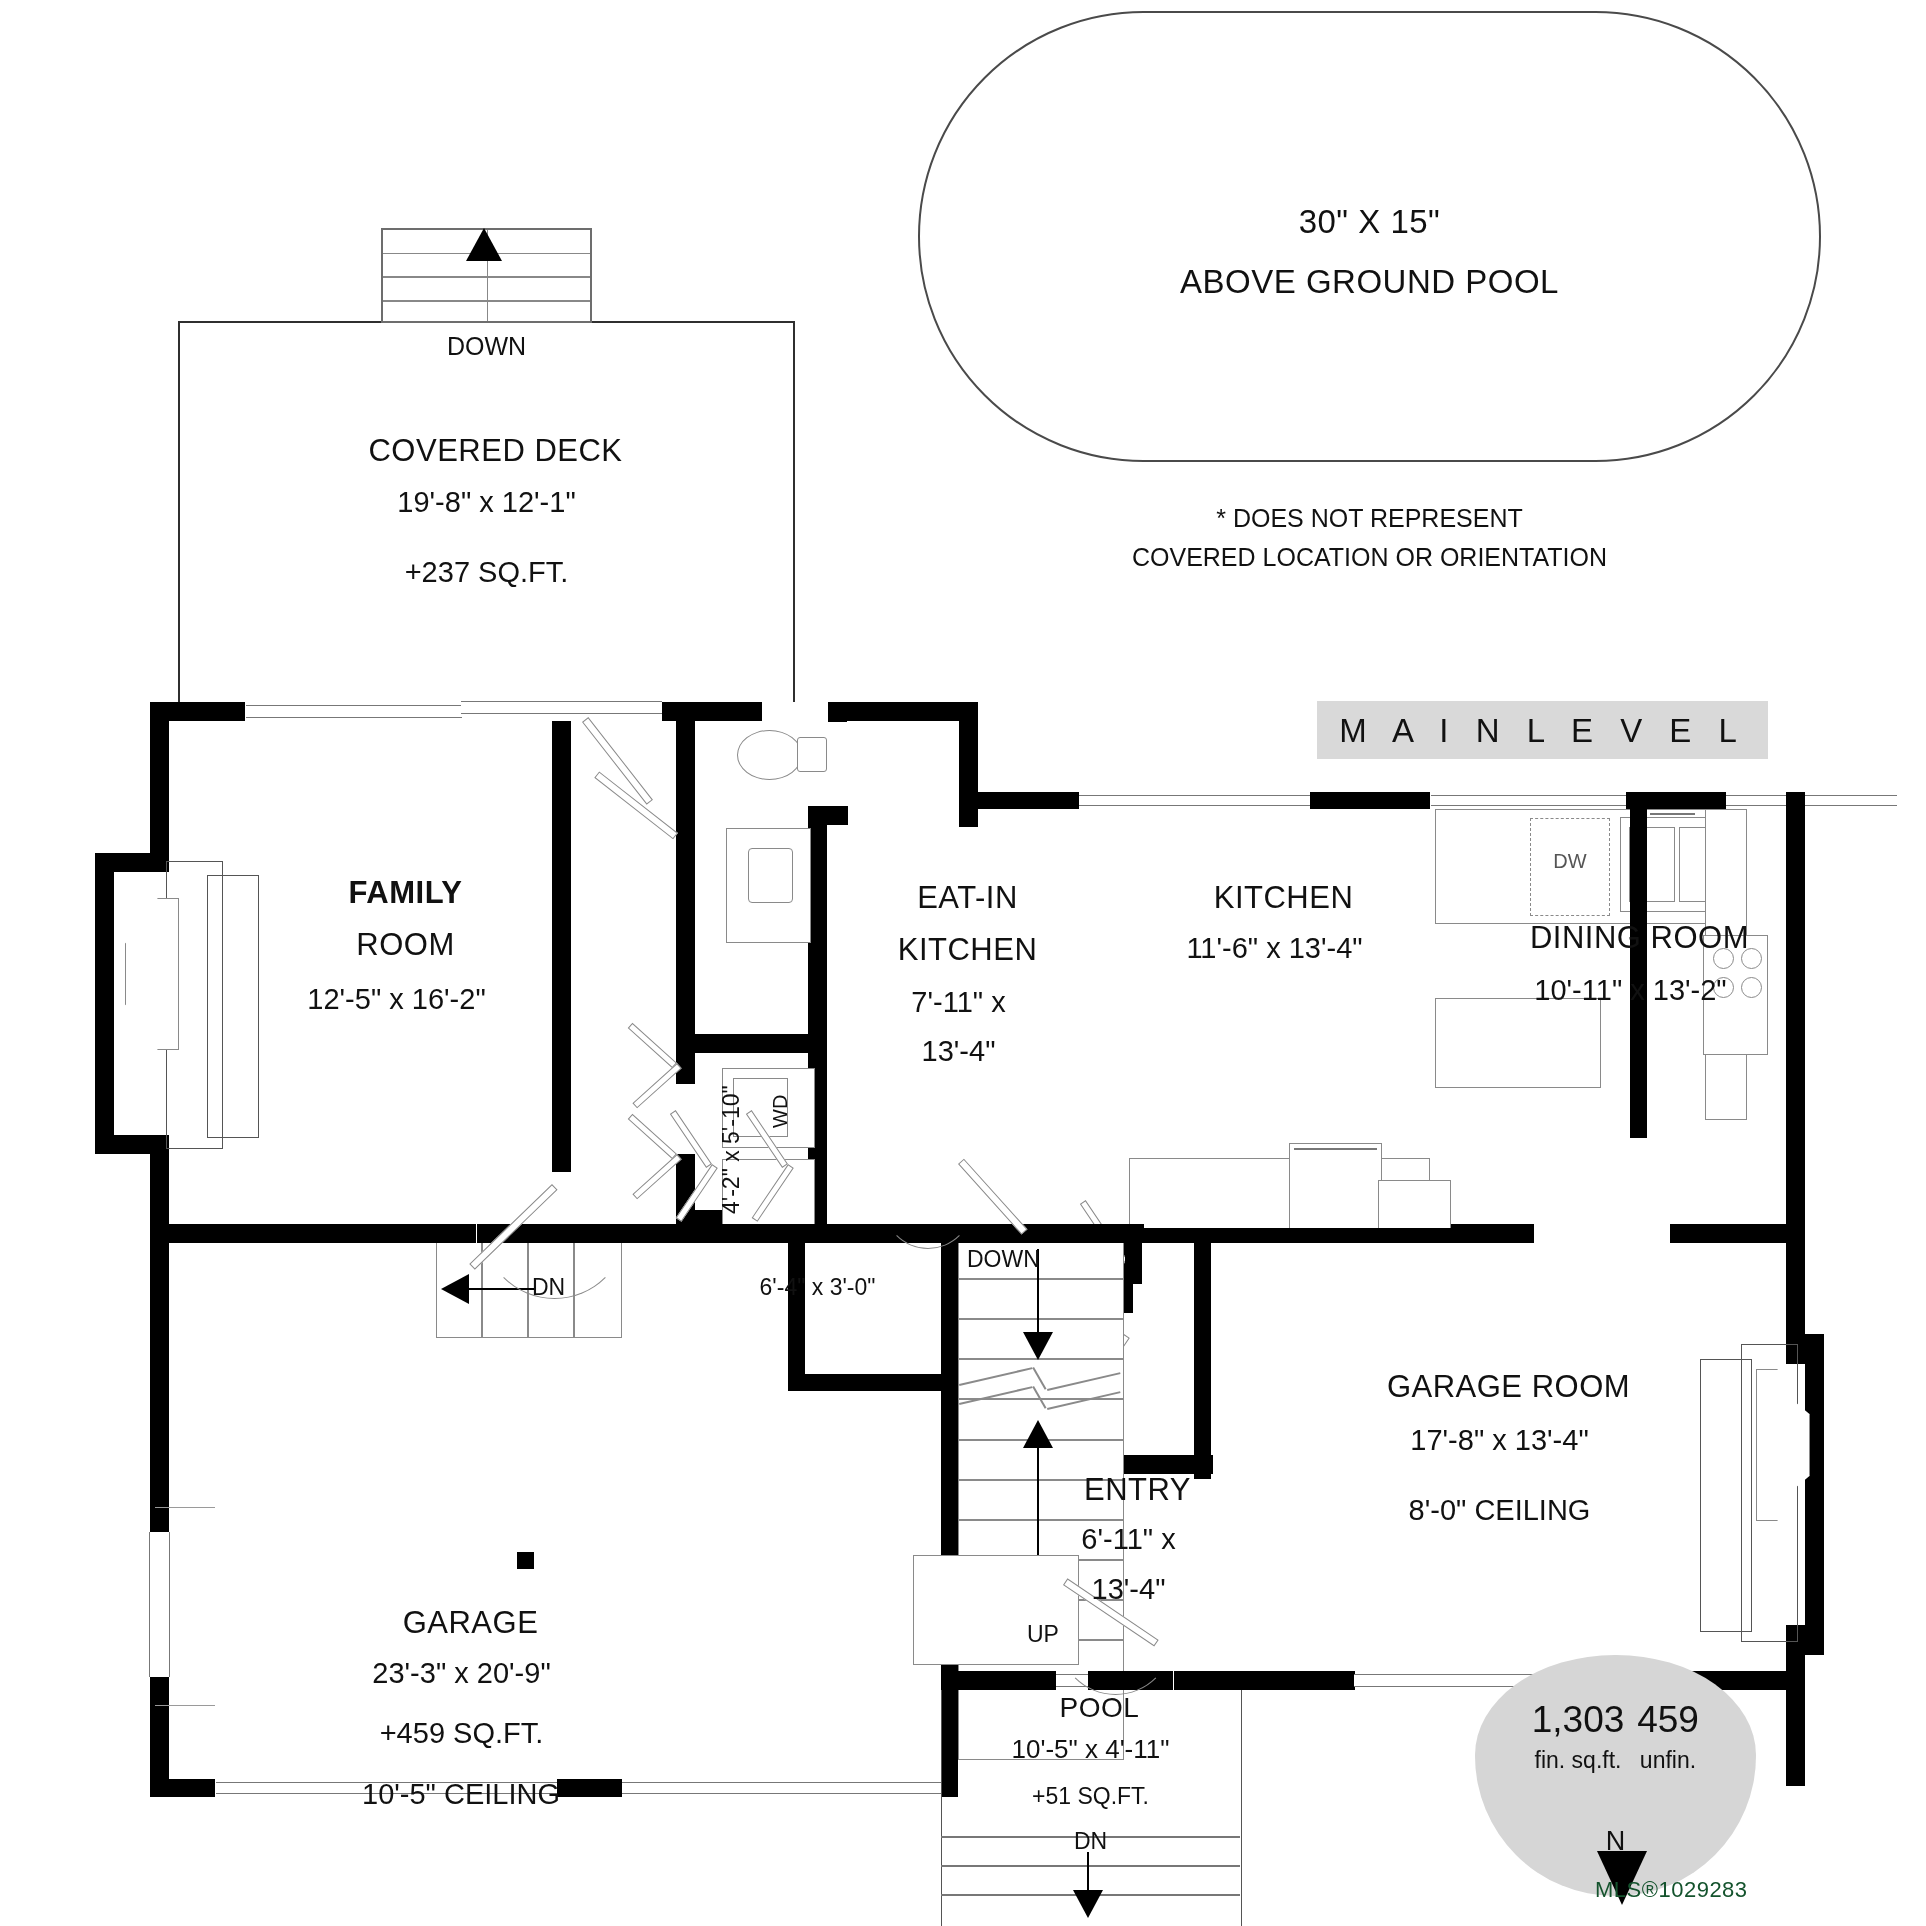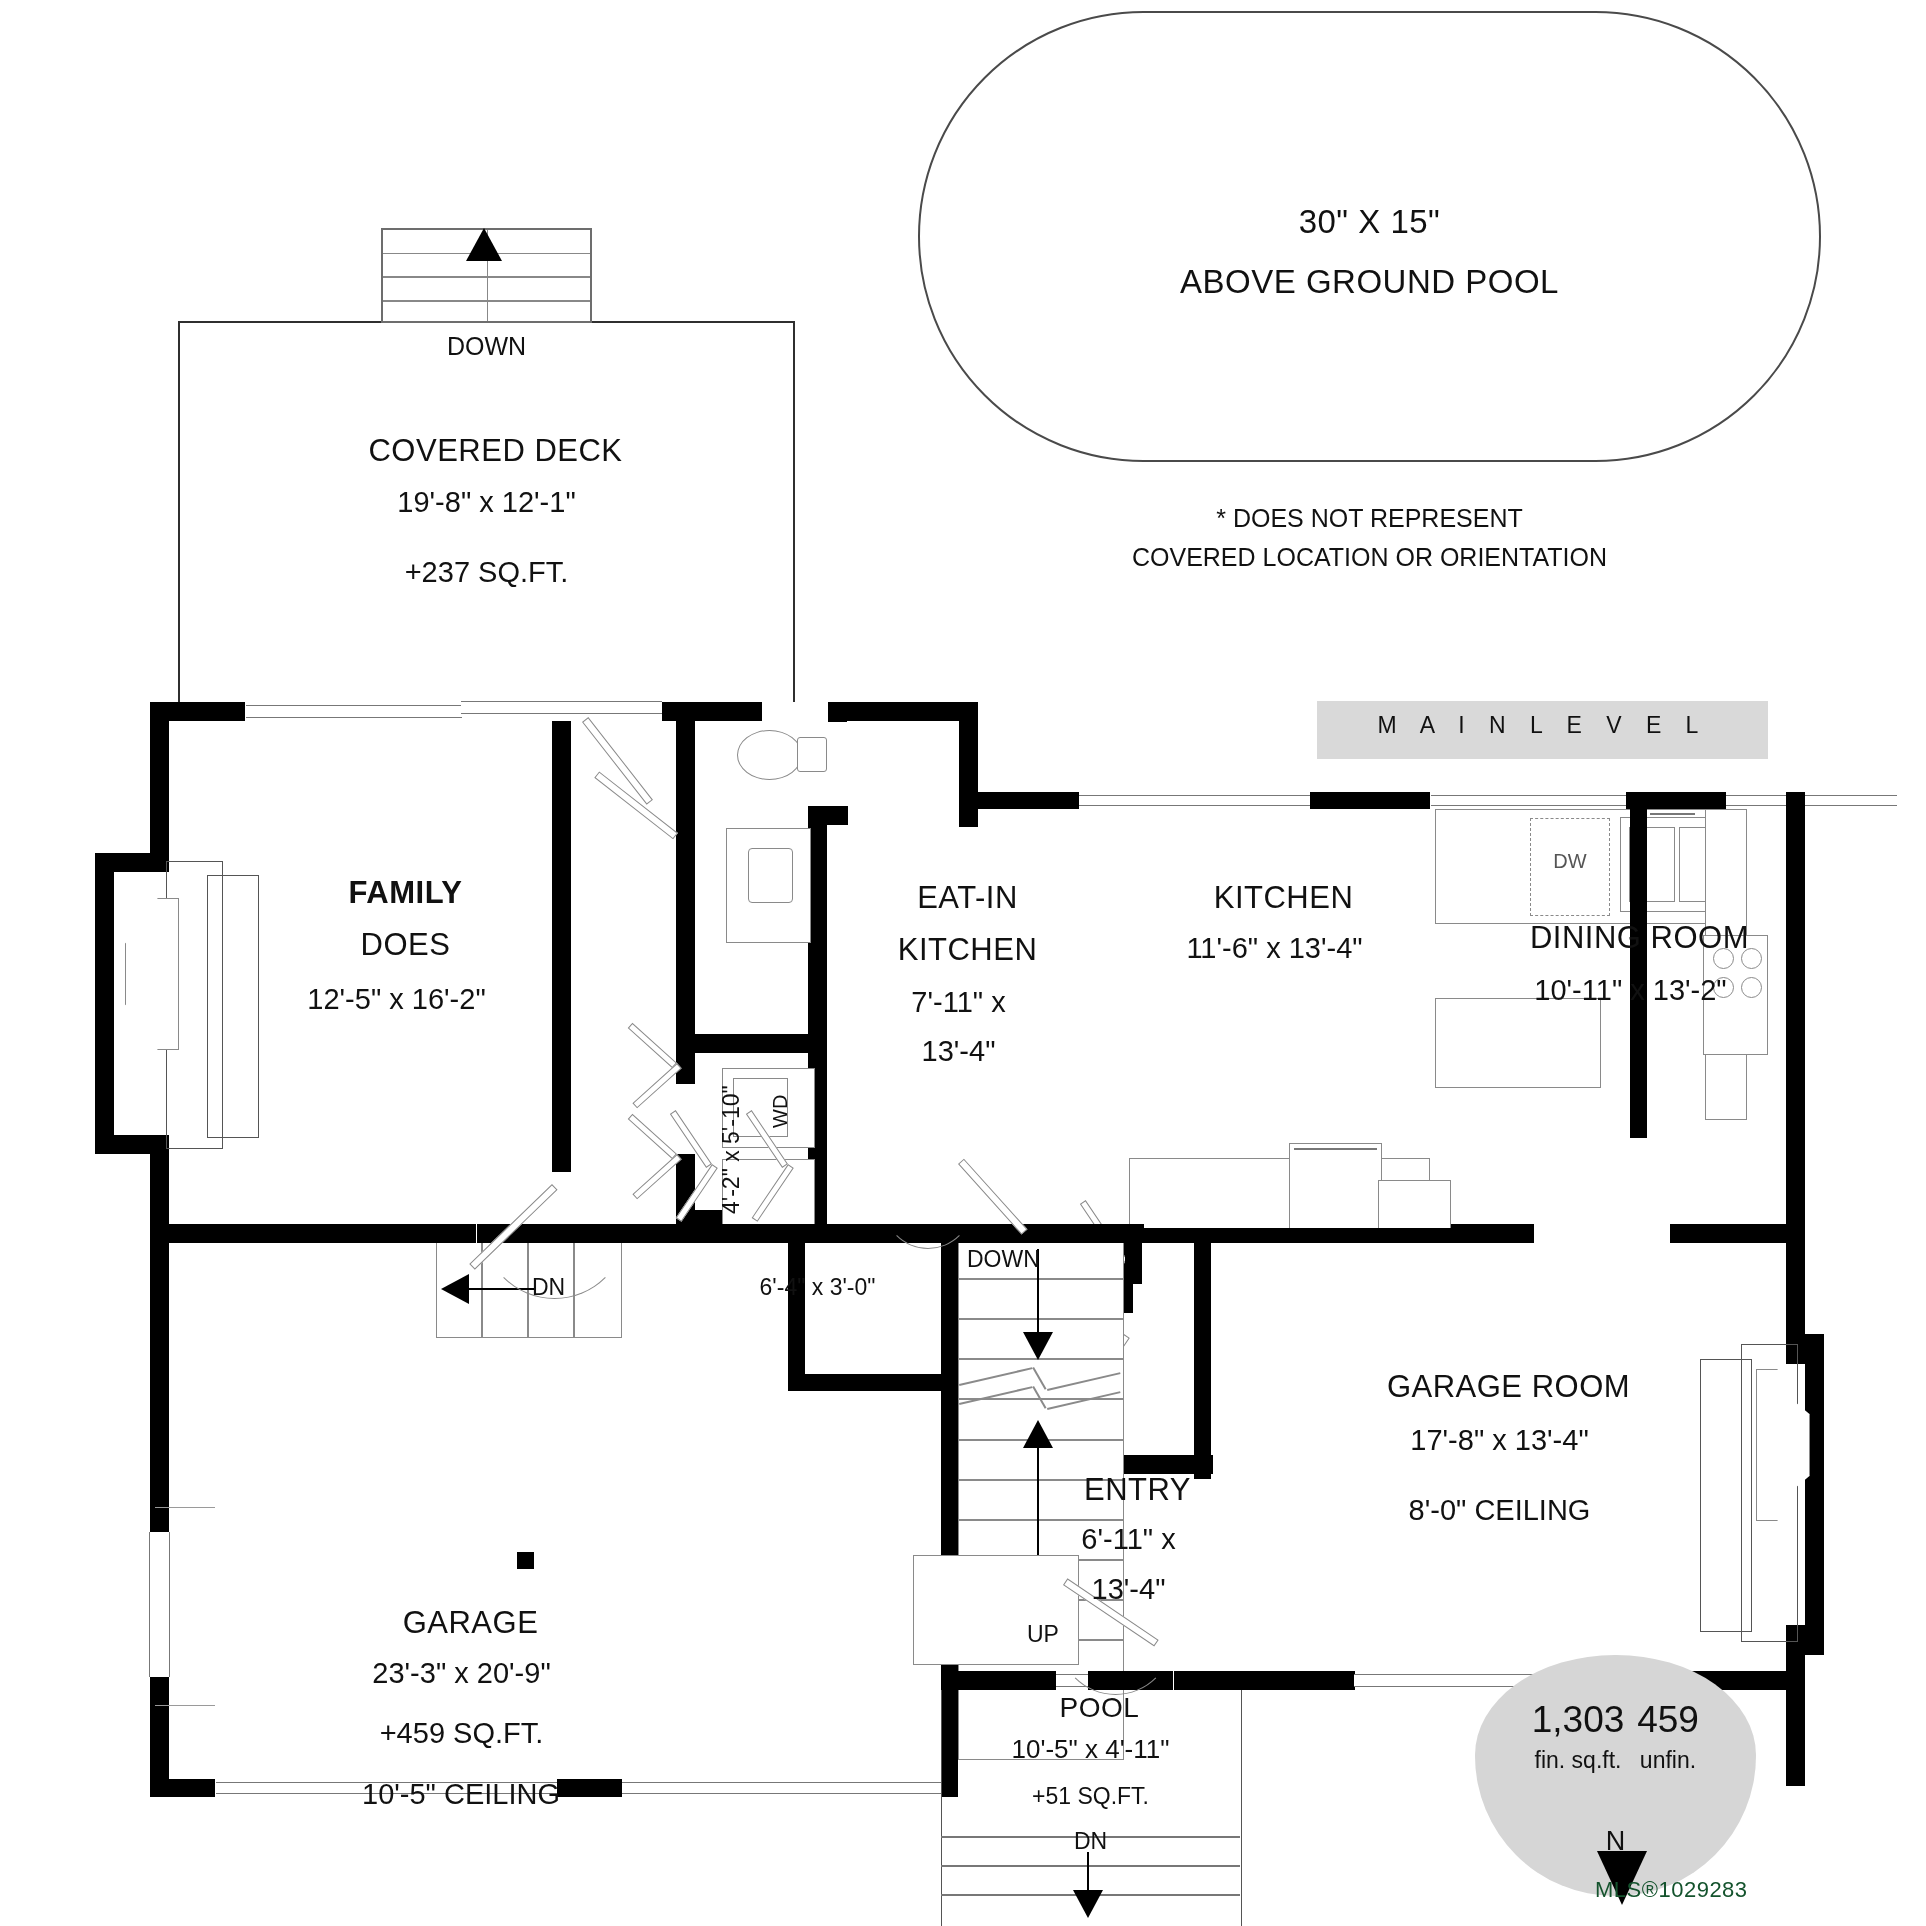--- a/index.html
+++ b/index.html
@@ -49,21 +49,21 @@
             box-sizing:border-box;background:#fff;}
   #deck-stair{position:absolute;left:381px;top:228px;width:211px;height:95px;background:#fff;border:2px solid #6d6d6d;box-sizing:border-box;}
   #deck-stair .tread{position:absolute;left:0;width:100%;height:1.5px;background:#888;}
   #deck-stair .spine{position:absolute;left:50%;top:0;width:1.5px;height:100%;background:#888;}
   #deck-up-arrow{position:absolute;left:466px;top:228px;width:0;height:0;
      border-left:18px solid transparent;border-right:18px solid transparent;border-bottom:33px solid #000;}
   #deck-down-lbl{position:absolute;left:381px;top:330px;width:211px;text-align:center;font-size:25px;}
 
   
   #level-banner{position:absolute;left:1317px;top:701px;width:451px;height:58px;background:#d9d9d9;}
-  #level-banner span{position:absolute;left:0;top:11px;width:100%;text-align:center;font-size:23px;letter-spacing:9px;}
+  #level-banner span{position:absolute;left:0;top:11px;width:100%;text-align:center;font-size:33px;letter-spacing:9px;}
 
   
   #badge{position:absolute;left:1475px;top:1655px;width:281px;height:241px;
          background:#d6d6d6;border-radius:140px 140px 140px 140px / 100px 100px 140px 140px;}
   #badge .nums{position:absolute;left:0;top:44px;width:100%;text-align:center;}
   #badge .n1{font-size:37px;display:inline-block;width:105px;text-align:center;}
   #badge .n2{font-size:37px;display:inline-block;width:75px;text-align:center;}
   #badge .labs{position:absolute;left:0;top:92px;width:100%;text-align:center;}
   #badge .l1{font-size:23px;display:inline-block;width:105px;text-align:center;}
   #badge .l2{font-size:23px;display:inline-block;width:75px;text-align:center;}
@@ -318,21 +318,21 @@
 
   <div class="thin" style="left:941px;top:1690px;width:299px;height:236px;border-top:none;"></div>
   <div class="thinline" style="left:941px;top:1836px;width:299px;height:1.5px;"></div>
   <div class="thinline" style="left:941px;top:1865px;width:299px;height:1.5px;"></div>
   <div class="thinline" style="left:941px;top:1894px;width:299px;height:1.5px;"></div>
   <div class="vline" style="left:1087px;top:1852px;height:49px;"></div>
   <div class="arrow-down" style="left:1073px;top:1890px;"></div>
   <div class="lbl small" style="left:941px;top:1827px;width:299px;">DN</div>
 
   <div class="lbl room-name" style="left:236px;top:873px;width:321px;font-weight:bold;">FAMILY</div>
-  <div class="lbl room-name" style="left:236px;top:925px;width:321px;">DOES</div>
+  <div class="lbl room-name" style="left:236px;top:925px;width:321px;">ROOM</div>
   <div class="lbl room-dim" style="left:231px;top:981px;width:331px;">12'-5" x 16'-2"</div>
 
   <div class="lbl room-name" style="left:853px;top:878px;width:211px;">EAT-IN</div>
   <div class="lbl room-name" style="left:843px;top:930px;width:231px;">KITCHEN</div>
   <div class="lbl room-dim" style="left:848px;top:984px;width:221px;">7'-11" x</div>
   <div class="lbl room-dim" style="left:848px;top:1033px;width:221px;">13'-4"</div>
 
   <div class="lbl room-name" style="left:1114px;top:878px;width:321px;">KITCHEN</div>
   <div class="lbl room-dim" style="left:1104px;top:930px;width:341px;">11'-6" x 13'-4"</div>
 

